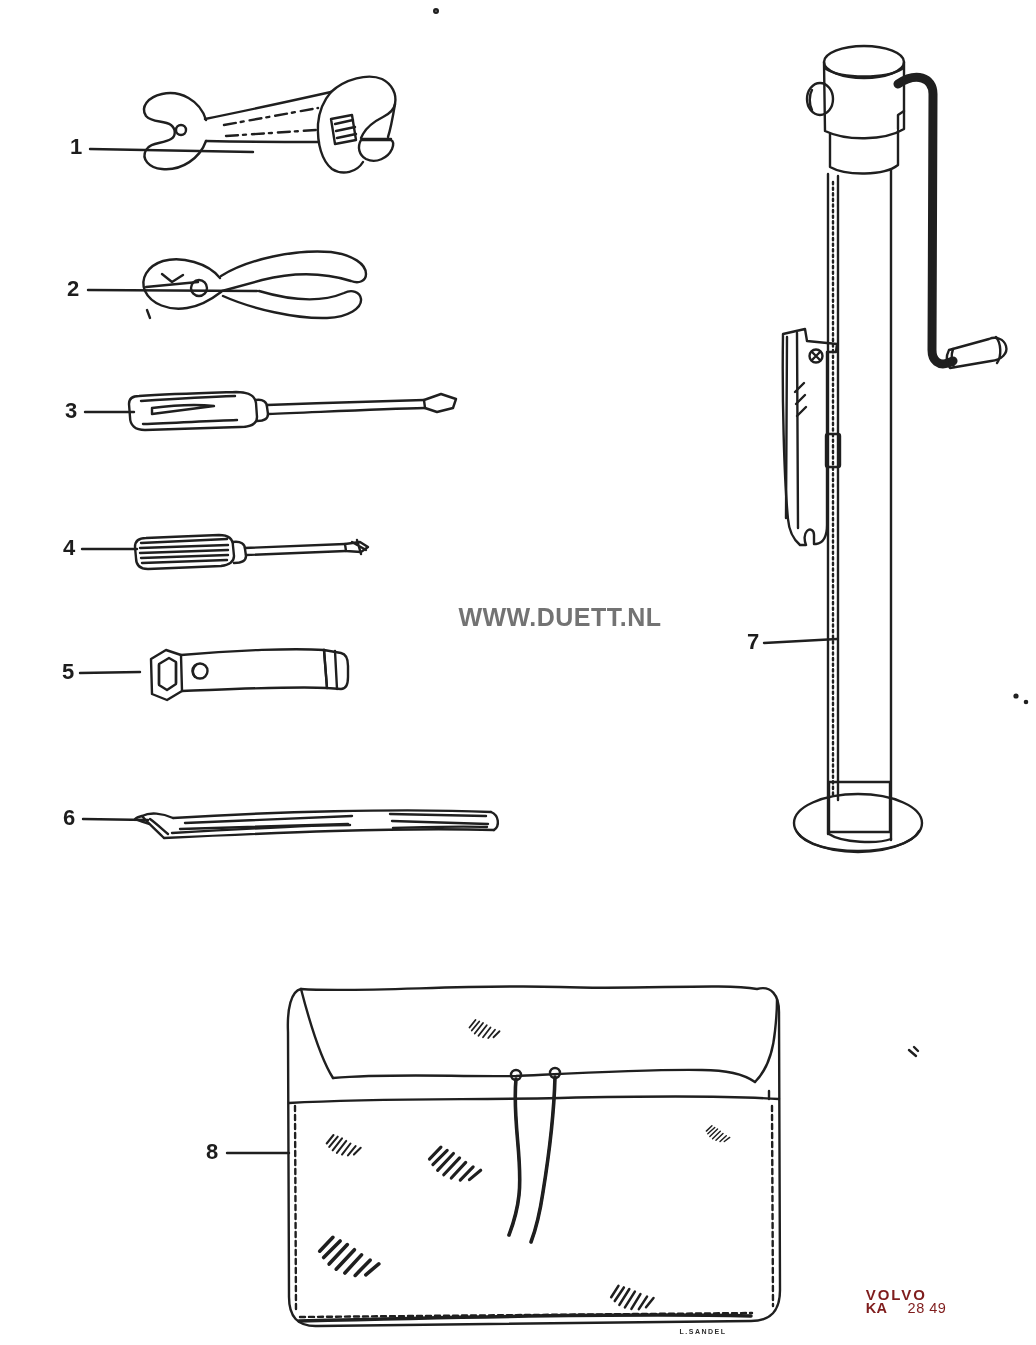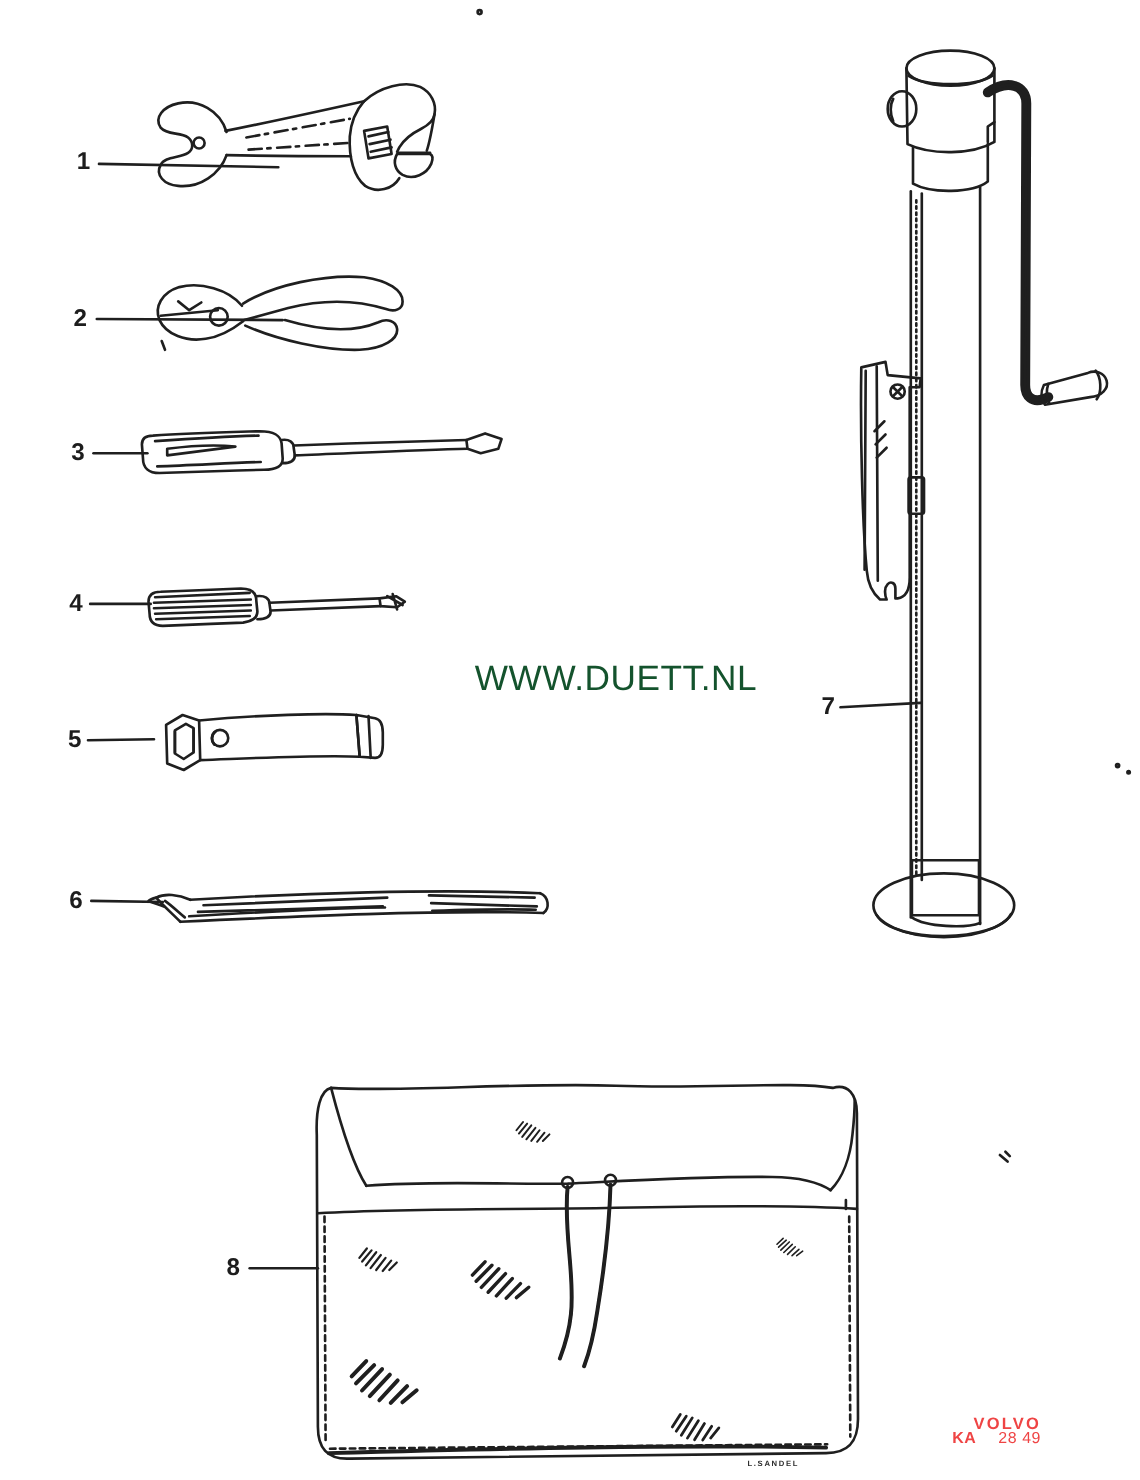--- a/index.html
+++ b/index.html
@@ -23,25 +23,25 @@
   .rodw{stroke:#ffffff;stroke-width:5.2;}
   .strw{stroke:#ffffff;stroke-width:1.6;}
   .mask{fill:#ffffff;stroke:none;}
   .spk{fill:#1f1f1f;stroke:none;}
   .pnum{
     position:absolute;transform:translate(-50%,-50%);
     font-size:22px;font-weight:bold;color:#1d1d1d;
   }
   .watermark{
     position:absolute;left:560px;top:617px;transform:translate(-50%,-50%);
-    font-size:32px;font-weight:normal;letter-spacing:.5px;color:#14532d;white-space:nowrap;
+    font-size:25px;font-weight:bold;letter-spacing:.5px;color:#737373;white-space:nowrap;
   }
   .plate{
     position:absolute;left:906px;top:1302px;transform:translate(-50%,-50%);
-    text-align:right;color:#ef4444;white-space:nowrap;
+    text-align:left;color:#7f1d1d;white-space:nowrap;
   }
   .plate .brand{font-size:15px;font-weight:bold;letter-spacing:2px;line-height:13px;}
   .plate .code{font-size:14.5px;line-height:15px;letter-spacing:.5px;}
   .plate .code .pref{font-weight:bold;margin-right:20px;}
   .sig{
     position:absolute;left:703px;top:1331px;transform:translate(-50%,-50%);
     font-size:7px;font-weight:bold;letter-spacing:1.5px;color:#2e2e2e;white-space:nowrap;
   }
 </style>
 </head>

